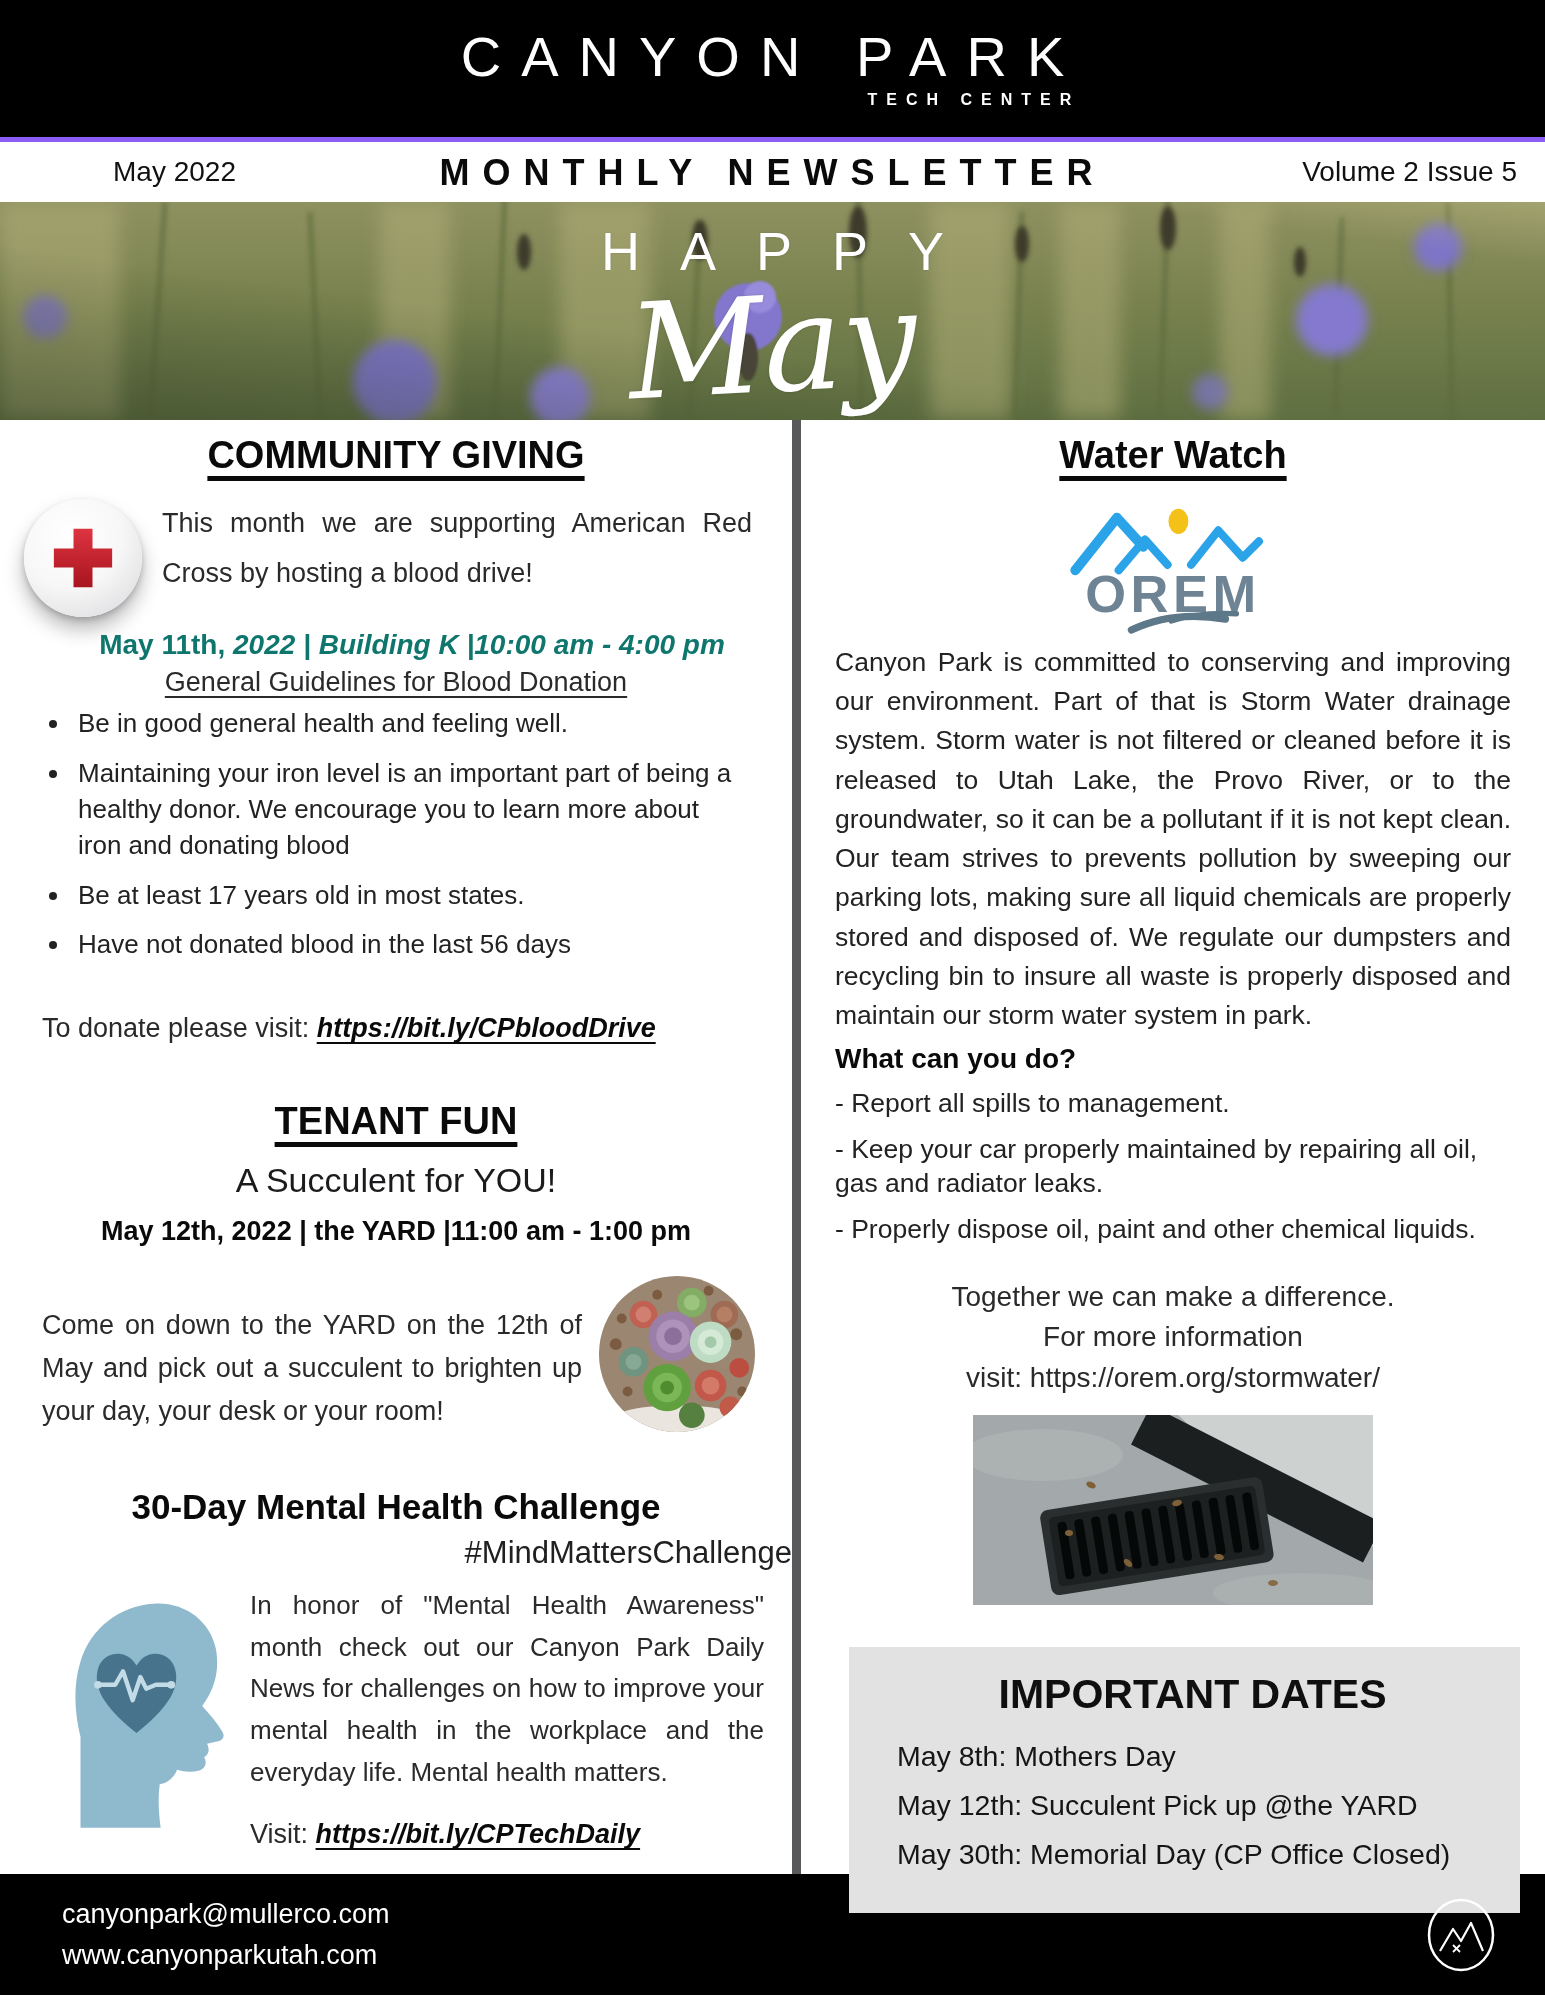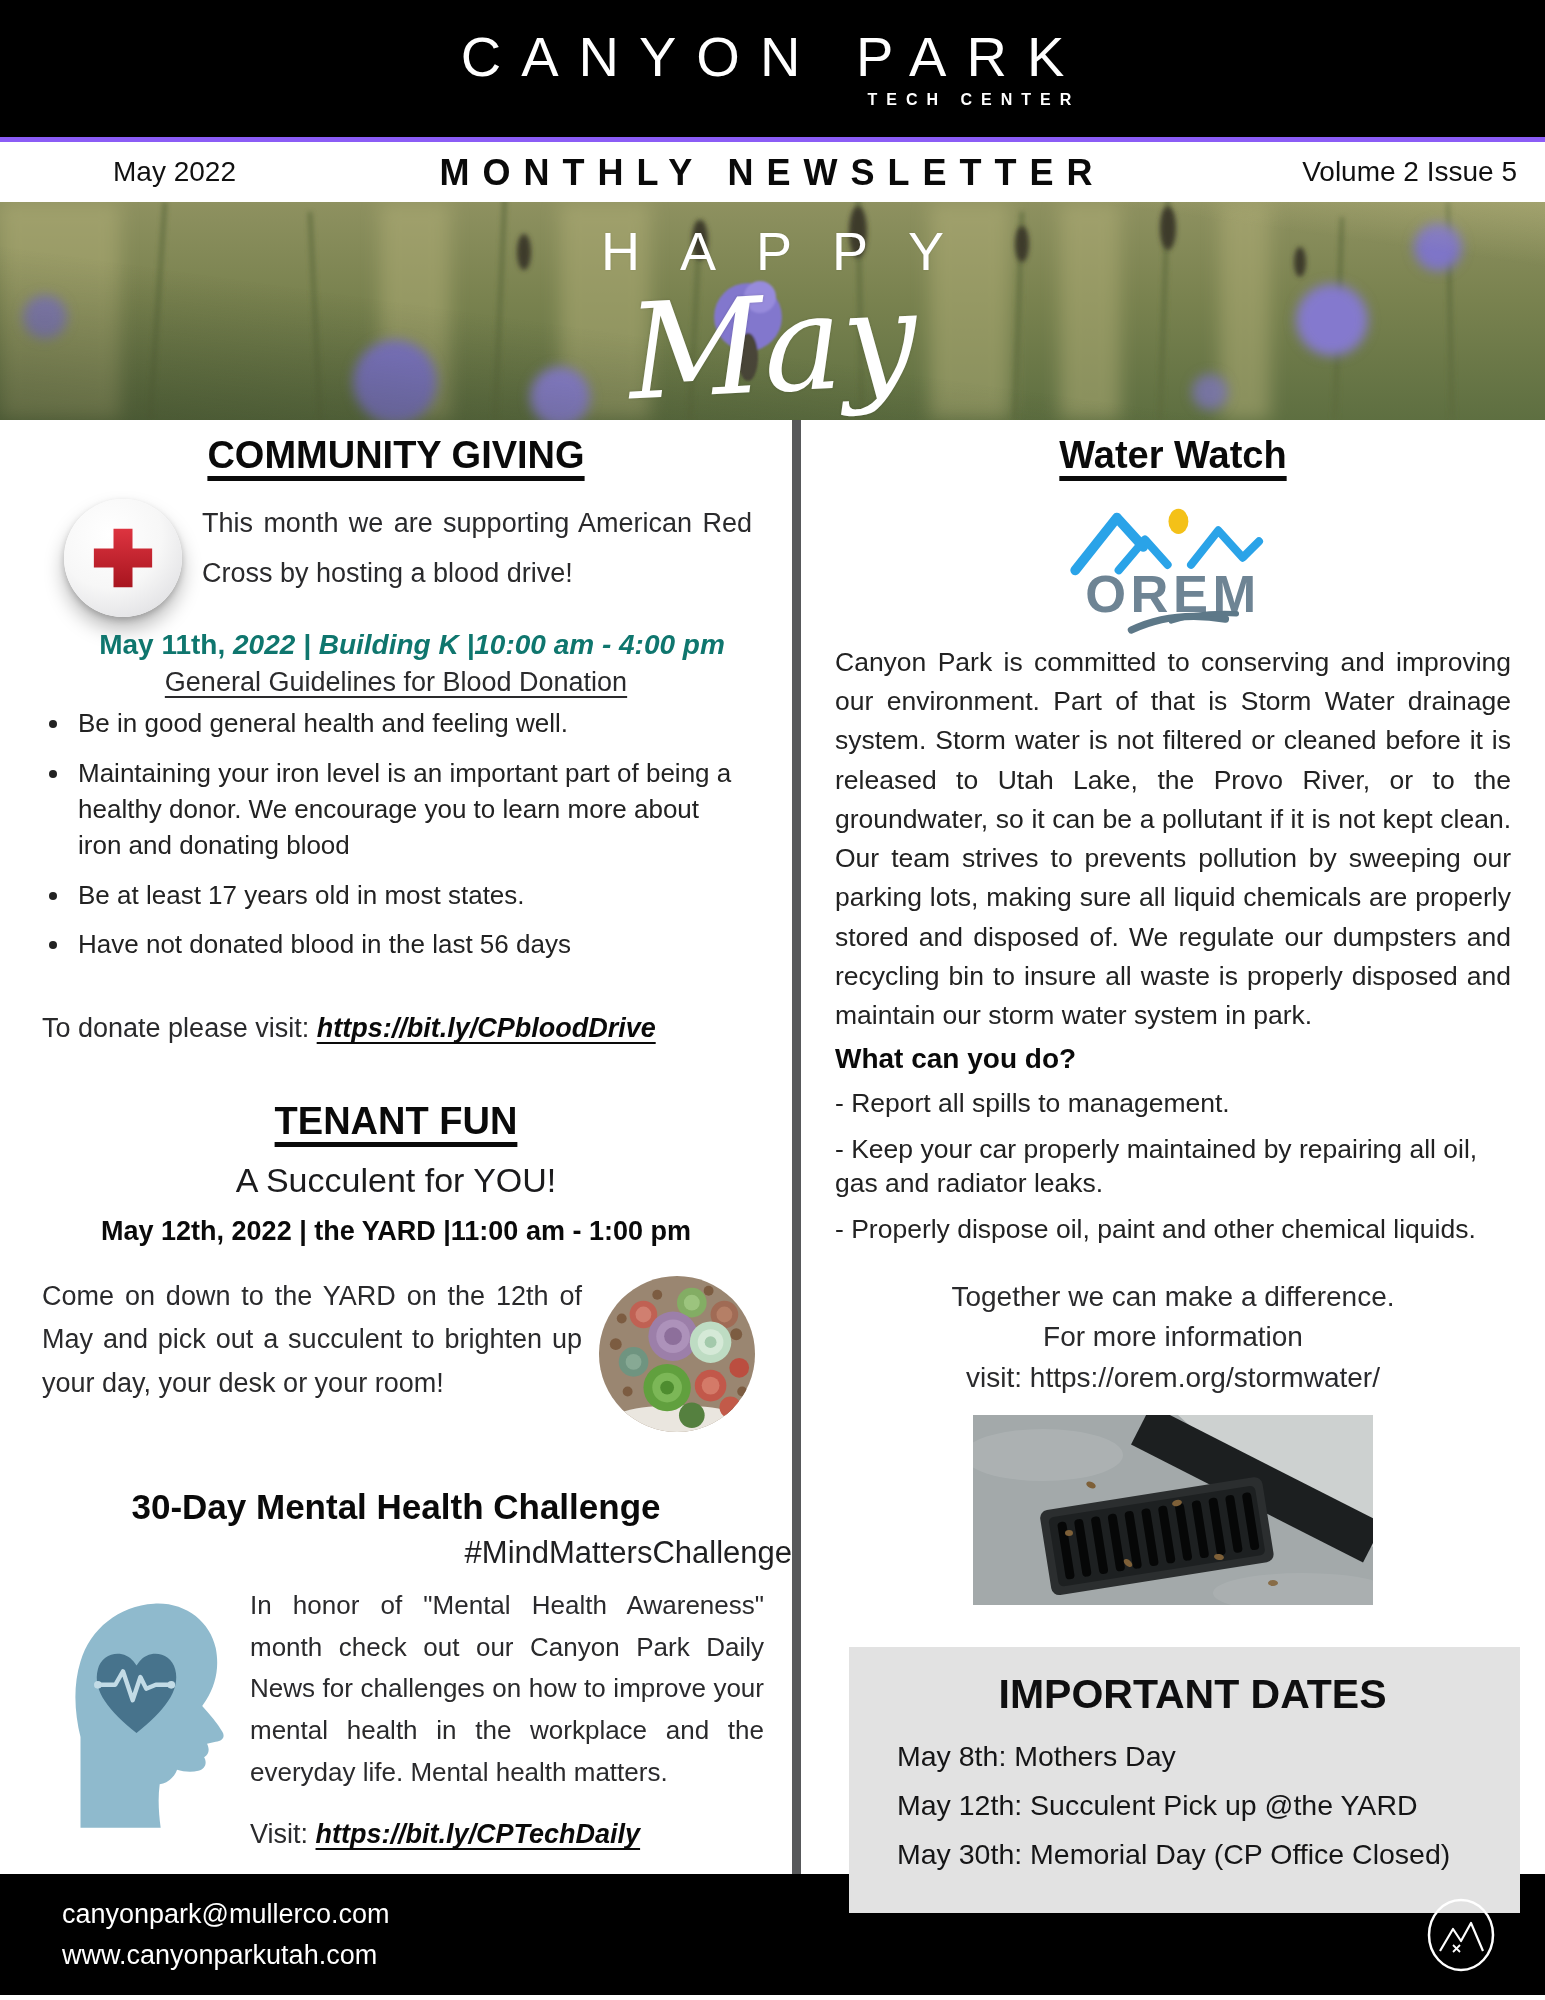--- a/index.html
+++ b/index.html
@@ -37,40 +37,40 @@
   .col-left  { width: 792px; }
   .divider { width: 9px; background: #58595b; }
   .col-right { flex: 1; }
 
   h2.section-head { text-align: center; font-size: 38px; font-weight: 800; color: #0a0a0a;
                     text-decoration: underline; text-decoration-thickness: 5px; text-underline-offset: 8px; }
   .col-left h2.section-head { margin-top: 14px; }
   .col-right h2.section-head { margin-top: 14px; }
 
   
-  .blood-row { display: flex; align-items: flex-start; padding: 0 40px 0 64px; margin-top: 22px; }
+  .blood-row { display: flex; align-items: flex-start; padding: 0 40px 0 24px; margin-top: 22px; }
   .cross-badge { flex: 0 0 118px; width: 118px; height: 118px; border-radius: 50%;
                  background: radial-gradient(circle at 38% 30%, #ffffff 0%, #f7f7f7 48%, #e6e6e8 76%, #cfcfd2 100%);
                  box-shadow: 0 12px 20px rgba(0,0,0,.28), 0 3px 6px rgba(0,0,0,.18);
                  display: flex; align-items: center; justify-content: center; }
   .blood-intro { margin-left: 20px; font-size: 27px; line-height: 1.85; text-align: justify; color: #2a2a2c; }
   .event-line { text-align: center; font-size: 28px; font-weight: 700; margin-top: 12px; color: #0f766e; padding-left: 32px; }
   .event-line em { font-style: italic; }
   .guidelines { text-align: center; font-size: 27px; margin-top: 6px; }
   .guidelines a { color: #2a2a2c; text-decoration: underline; text-underline-offset: 5px; }
   ul.bullets { margin: 8px 44px 0 72px; font-size: 26px; line-height: 1.38; color: #222; }
   ul.bullets li { margin-bottom: 14px; padding-left: 6px; }
   .donate-line { margin: 50px 0 0 42px; font-size: 27px; color: #2a2a2c; }
   a.bold-link { color: #0a0a0a; font-weight: 700; font-style: italic; text-decoration: underline; text-underline-offset: 5px; }
 
   
   .tenant-head { margin-top: 56px !important; }
   .succ-sub { text-align: center; font-size: 34px; margin-top: 18px; color: #1b1b1d; }
   .succ-date { text-align: center; font-size: 27px; font-weight: 700; margin-top: 16px; color: #0a0a0a; }
-  .succ-row { display: flex; align-items: flex-start; padding: 0 30px 0 42px; margin-top: 28px; }
+  .succ-row { display: flex; align-items: flex-end; padding: 0 30px 0 42px; margin-top: 28px; }
   .succ-text { width: 540px; font-size: 27px; line-height: 1.6; text-align: justify; color: #2a2a2c; }
   .succ-img { flex: 0 0 158px; margin-left: 16px; border-radius: 50%; overflow: hidden; }
 
   
   .mh-head { text-align: center; font-size: 35px; font-weight: 800; margin-top: 54px; color: #0a0a0a; }
   .mh-tag { text-align: right; font-size: 31px; margin-top: 8px; color: #202022; }
   .mh-row { display: flex; align-items: flex-start; padding: 0 28px 0 38px; margin-top: 14px; }
   .mh-icon { flex: 0 0 198px; }
   .mh-body { margin-left: 14px; }
   .mh-body p { font-size: 26px; line-height: 1.6; text-align: justify; color: #2a2a2c; }

